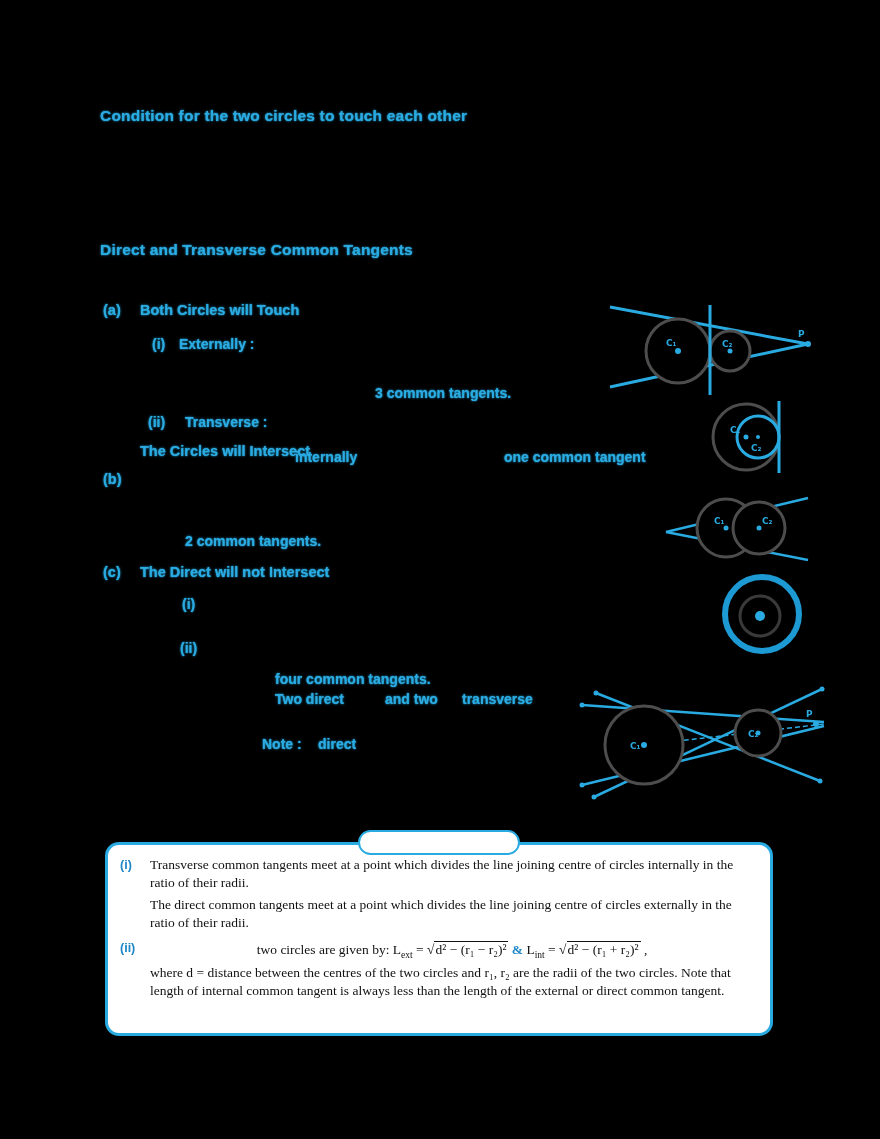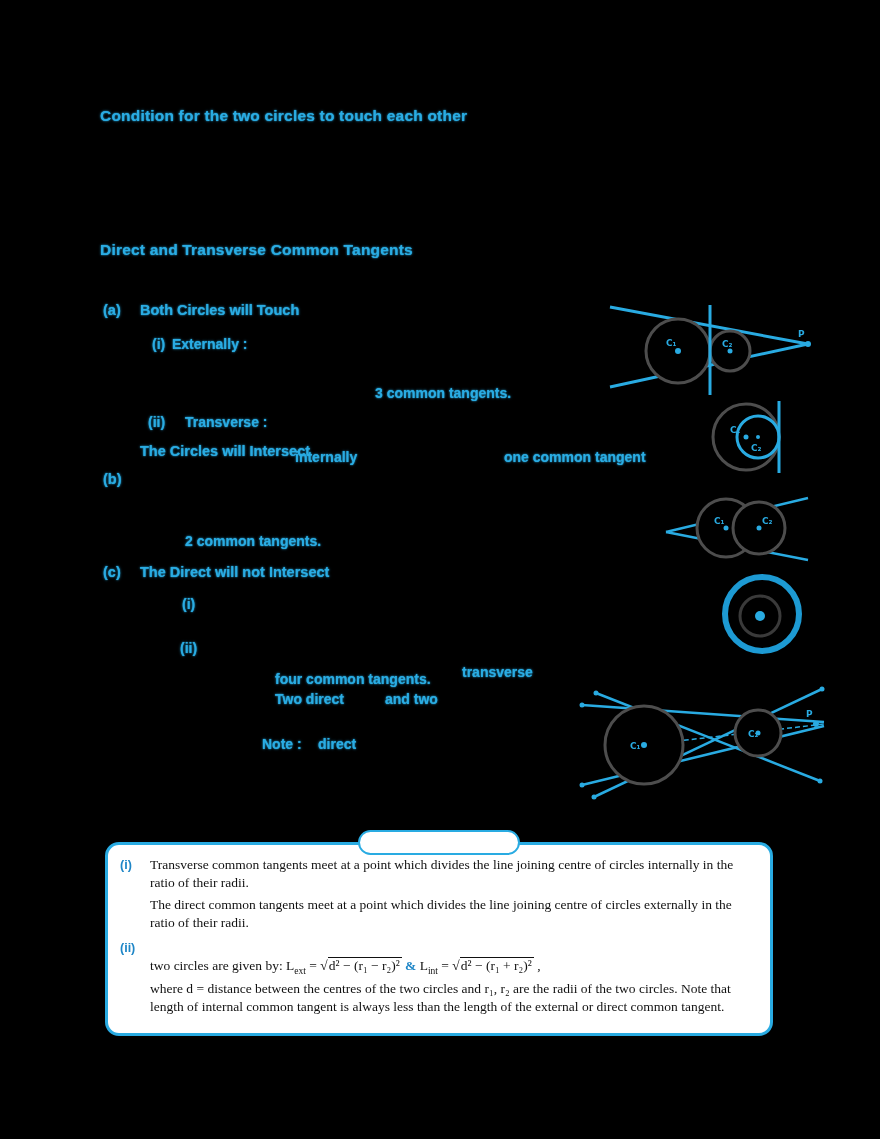--- a/index.html
+++ b/index.html
@@ -44,57 +44,57 @@
     font-family:"Liberation Serif",serif;
     font-size:13.5px;color:#111;line-height:1.33;
   }
   .nrow{display:flex;margin-bottom:3px;}
   .nmark{
     flex:0 0 30px;width:30px;color:#1e86c7;font-weight:700;
     font-family:"Liberation Sans",sans-serif;font-size:12.5px;padding-top:1px;
   }
   .ntext{flex:1;}
   .npara{margin:0 0 4px 0;}
-  .formline{margin:18px 0 3px 0;}
+  .formline{margin:2px 0 3px 0;text-align:center;}
   .sqrt{white-space:nowrap;}
   .rad{border-top:1.4px solid #111;padding:0 2px 0 1px;}
   sub{font-size:9.5px;}
   .amp{color:#1e86c7;font-weight:700;}
 </style>
 </head>
 <body>
 
 <div class="abs blue h1" style="left:100px;top:107px">Condition for the two circles to touch each other</div>
 
 <div class="abs blue h1" style="left:100px;top:241px">Direct and Transverse Common Tangents</div>
 
 <div class="abs blue t" style="left:103px;top:302px">(a)</div>
 <div class="abs blue t" style="left:140px;top:302px">Both Circles will Touch</div>
 
 <div class="abs blue s" style="left:152px;top:336px">(i)</div>
-<div class="abs blue s" style="left:172px;top:336px">Externally :</div>
+<div class="abs blue s" style="left:179px;top:336px">Externally :</div>
 <div class="abs blue s" style="left:375px;top:385px">3 common tangents.</div>
 
 <div class="abs blue s" style="left:148px;top:414px">(ii)</div>
 <div class="abs blue s" style="left:185px;top:414px">Transverse :</div>
 <div class="abs blue s" style="left:295px;top:449px">internally</div>
 <div class="abs blue s" style="left:504px;top:449px">one common tangent</div>
 
 <div class="abs blue t" style="left:103px;top:471px">(b)</div>
 <div class="abs blue t" style="left:140px;top:443px">The Circles will Intersect</div>
 <div class="abs blue s" style="left:185px;top:533px">2 common tangents.</div>
 
 <div class="abs blue t" style="left:103px;top:564px">(c)</div>
 <div class="abs blue t" style="left:140px;top:564px">The Direct will not Intersect</div>
 <div class="abs blue s" style="left:182px;top:596px">(i)</div>
 <div class="abs blue s" style="left:180px;top:640px">(ii)</div>
 <div class="abs blue s" style="left:275px;top:671px">four common tangents.</div>
 <div class="abs blue s" style="left:275px;top:691px">Two direct</div>
 <div class="abs blue s" style="left:385px;top:691px">and two</div>
-<div class="abs blue s" style="left:462px;top:664px">transverse</div>
+<div class="abs blue s" style="left:462px;top:691px">transverse</div>
 <div class="abs blue s" style="left:262px;top:736px">Note :</div>
 <div class="abs blue s" style="left:318px;top:736px">direct</div>
 
 <svg style="left:608px;top:299px" width="210" height="100" viewBox="0 0 210 100">
   <line x1="200" y1="45" x2="2" y2="8" class="bl"></line>
   <line x1="200" y1="45" x2="2" y2="88" class="bl"></line>
   <circle cx="70" cy="52" r="32" class="gc"></circle>
   <circle cx="122" cy="52" r="20" class="gc"></circle>
   <line x1="102" y1="6" x2="102" y2="96" class="bl"></line>
   <circle cx="70" cy="52" r="3" class="bd"></circle>

